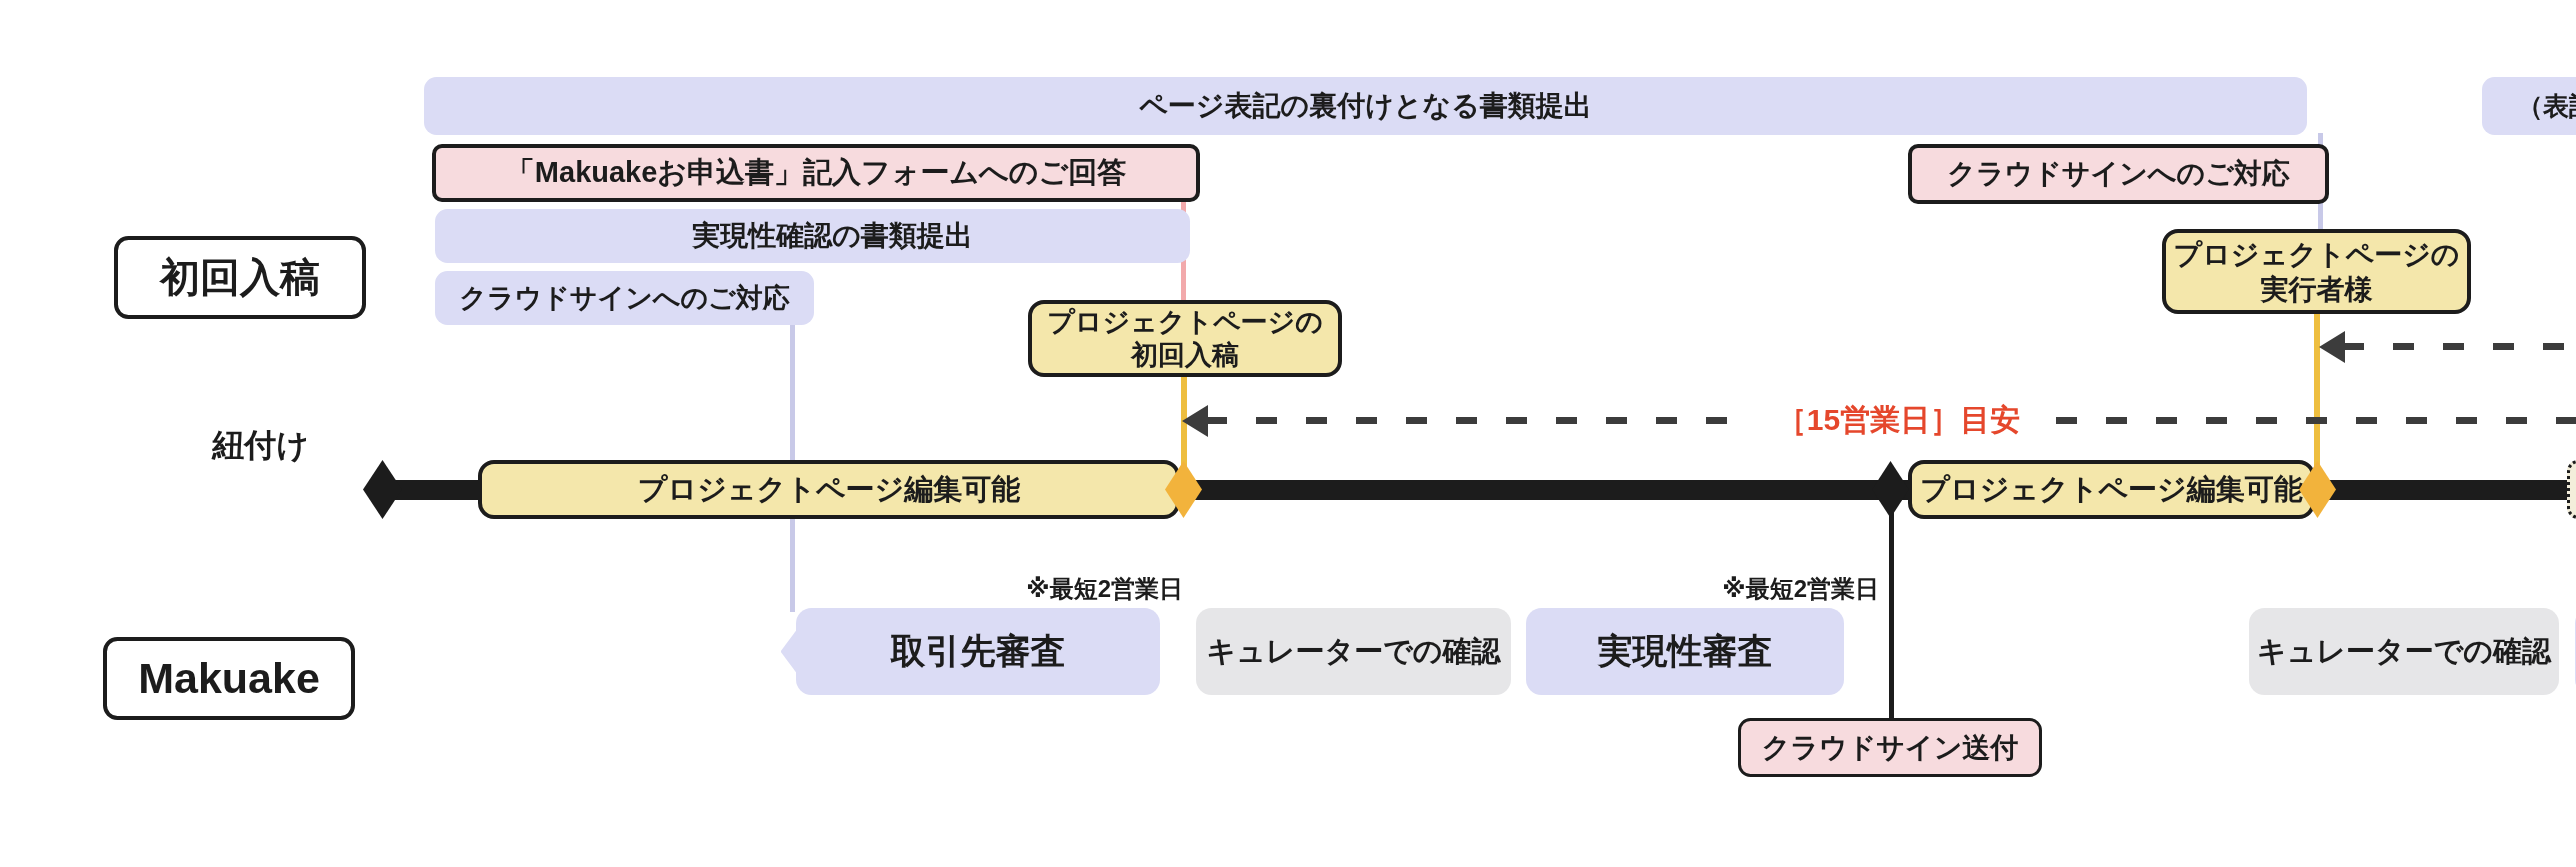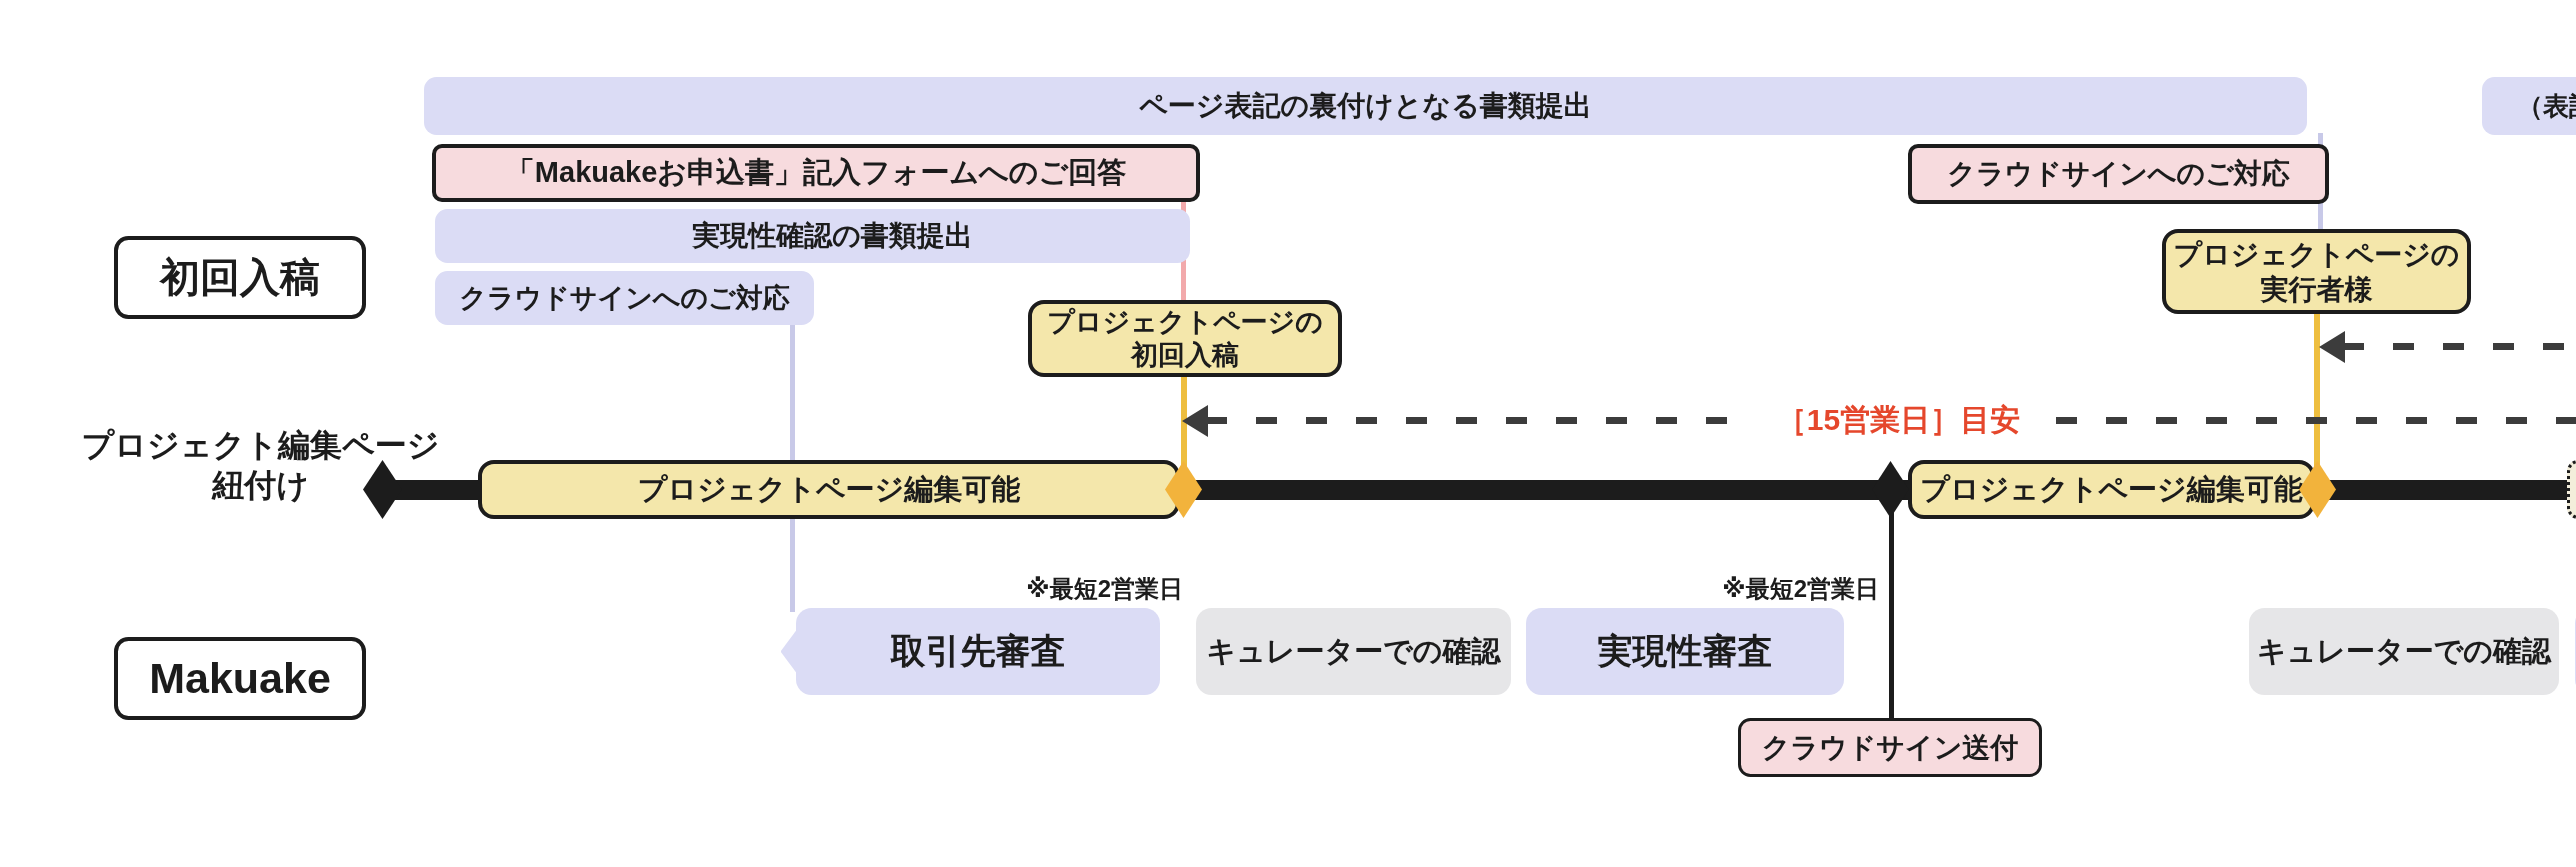--- a/index.html
+++ b/index.html
@@ -48,27 +48,26 @@
 
 <div class="abs vline" style="left:790px;top:323px;width:4.6px;height:289px;background:var(--lavline);"></div>
 <div class="abs vline" style="left:1181px;top:200px;width:4.6px;height:104px;background:var(--salmon);"></div>
 <div class="abs vline" style="left:1181px;top:372px;width:5.7px;height:120px;background:var(--goldline);"></div>
 <div class="abs vline" style="left:2318px;top:133px;width:4.6px;height:99px;background:var(--lavline);"></div>
 <div class="abs vline" style="left:2314px;top:310px;width:5.7px;height:181px;background:var(--goldline);"></div>
 
 <div class="abs vline" style="left:1889px;top:489px;width:4.6px;height:231px;background:var(--ink);"></div>
 
 <div class="abs col" style="left:31px;top:425px;width:459px;font-size:32px;line-height:40px;z-index:2;">
-  <span>プロジェクト編集ページ</span>
   <span>紐付け</span>
 </div>
 <div class="abs pill c" style="left:114px;top:236px;width:252px;height:83px;font-size:40px;">
   <span>初回入稿</span>
 </div>
-<div class="abs pill c" style="left:114px;top:637px;width:252px;height:83px;font-size:43px;">
+<div class="abs pill c" style="left:103px;top:637px;width:252px;height:83px;font-size:43px;">
   <span>Makuake</span>
 </div>
 
 <div class="abs bar c" style="left:424px;top:77px;width:1883px;height:58px;font-size:28px;">
   <span>ページ表記の裏付けとなる書類提出</span>
 </div>
 <div class="abs pinkbox c" style="left:432px;top:144px;width:768px;height:58px;font-size:29px;">
   <span>「Makuakeお申込書」記入フォームへのご回答</span>
 </div>
 <div class="abs bar c" style="left:435px;top:209px;width:755px;height:54px;font-size:28px;padding-left:40px;">

